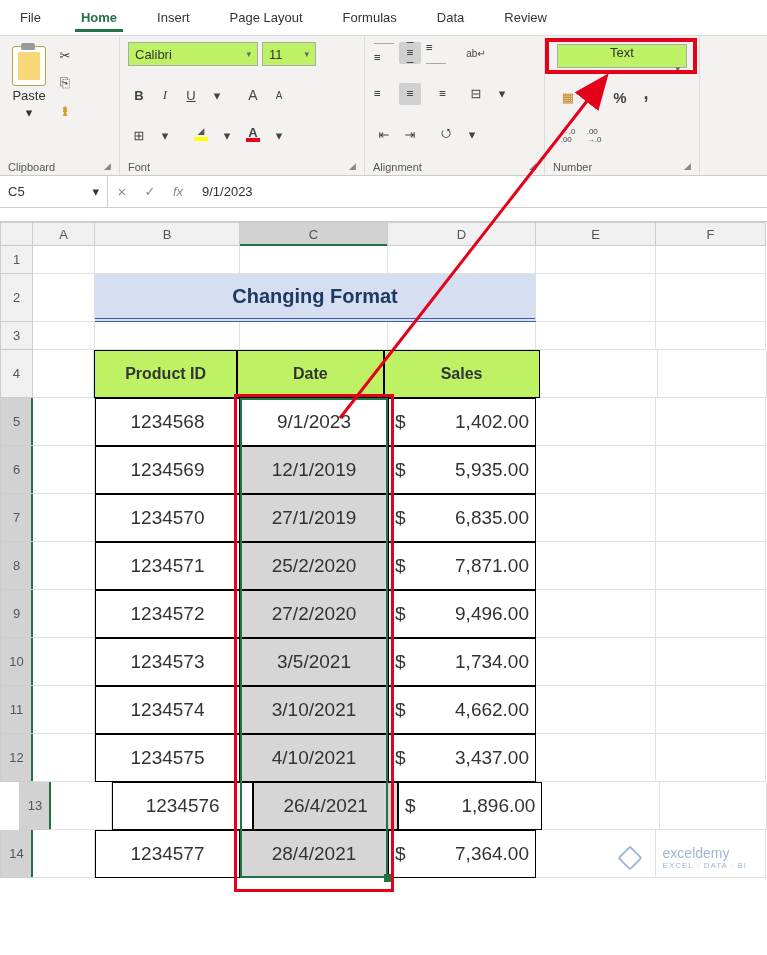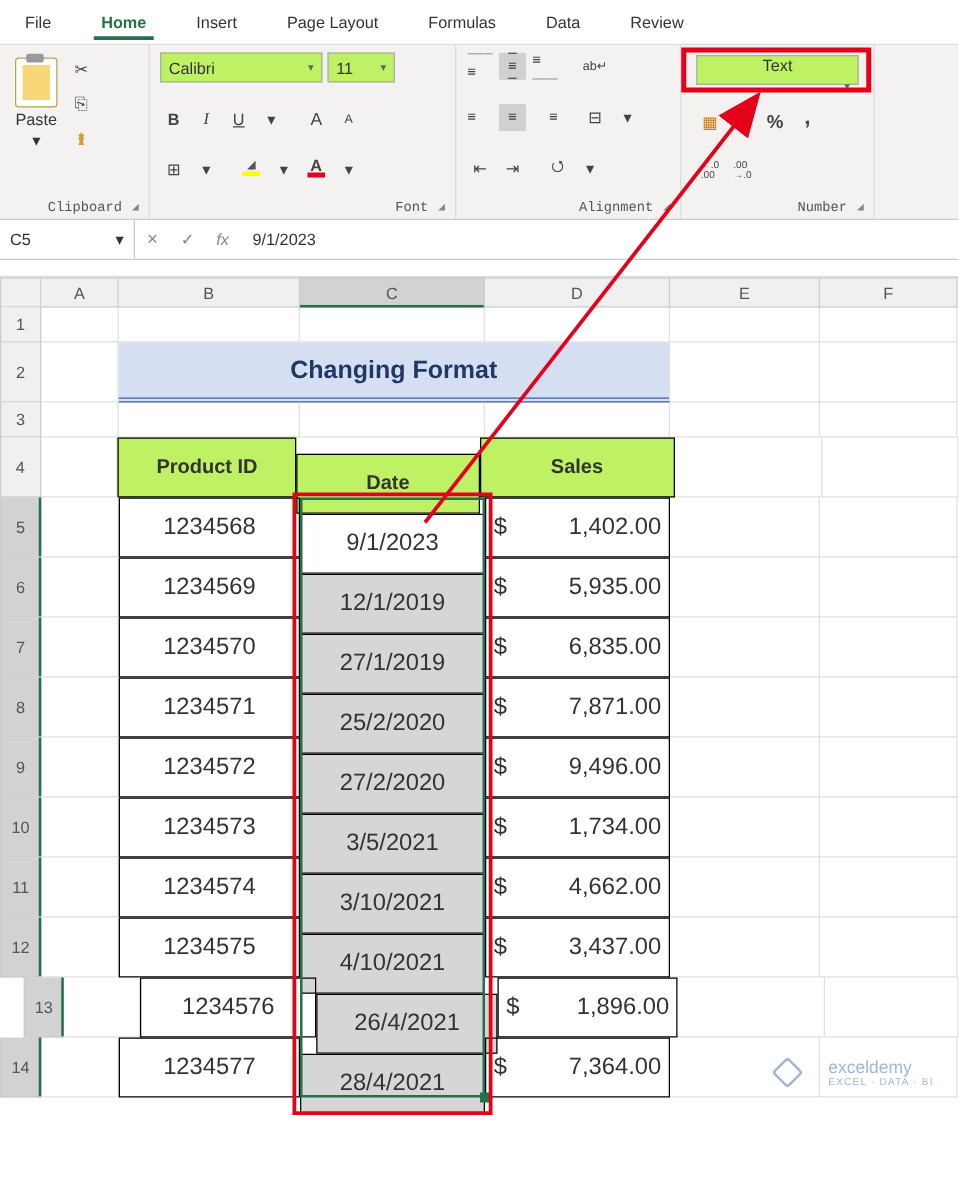--- a/index.html
+++ b/index.html
@@ -42,23 +42,22 @@
   display: flex;
   flex-direction: column;
   justify-content: space-between;
 }
 .group-label {
   text-align: center;
   font-size: 11px;
   color: #555;
   padding-top: 3px;
   display: flex;
-  justify-content: flex-end;
+  justify-content: space-between;
   gap: 8px;
-  font-family: Liberation Mono, monospace;
 }
 .dialog-launcher { color: #888; font-size: 9px; }
 .clipboard-group { width: 120px; }
 .font-group { width: 245px; }
 .align-group { width: 180px; }
 .number-group { width: 155px; position: relative; }
 .paste-btn {
   display: flex; flex-direction: column; align-items: center; gap: 2px;
   padding: 4px;
 }
@@ -160,21 +159,21 @@
   justify-content: center;
 }
 .data-cell {
   border: 1px solid #000;
   font-size: 19px;
 }
 .sel-cell {
   background: #d6d6d6;
 }
 .pid { justify-content: center; width: 145px; }
-.date { justify-content: center; width: 148px; margin-top: 13px; }
+.date { justify-content: center; width: 148px; }
 .sales { width: 148px; position: relative; }
 .sales .cur { position: absolute; left: 6px; }
 .sales .val { margin-left: auto; }
 .sel-rect {
   position: absolute;
   border: 2px solid #217346;
   pointer-events: none;
   z-index: 5;
 }
 .sel-handle {

